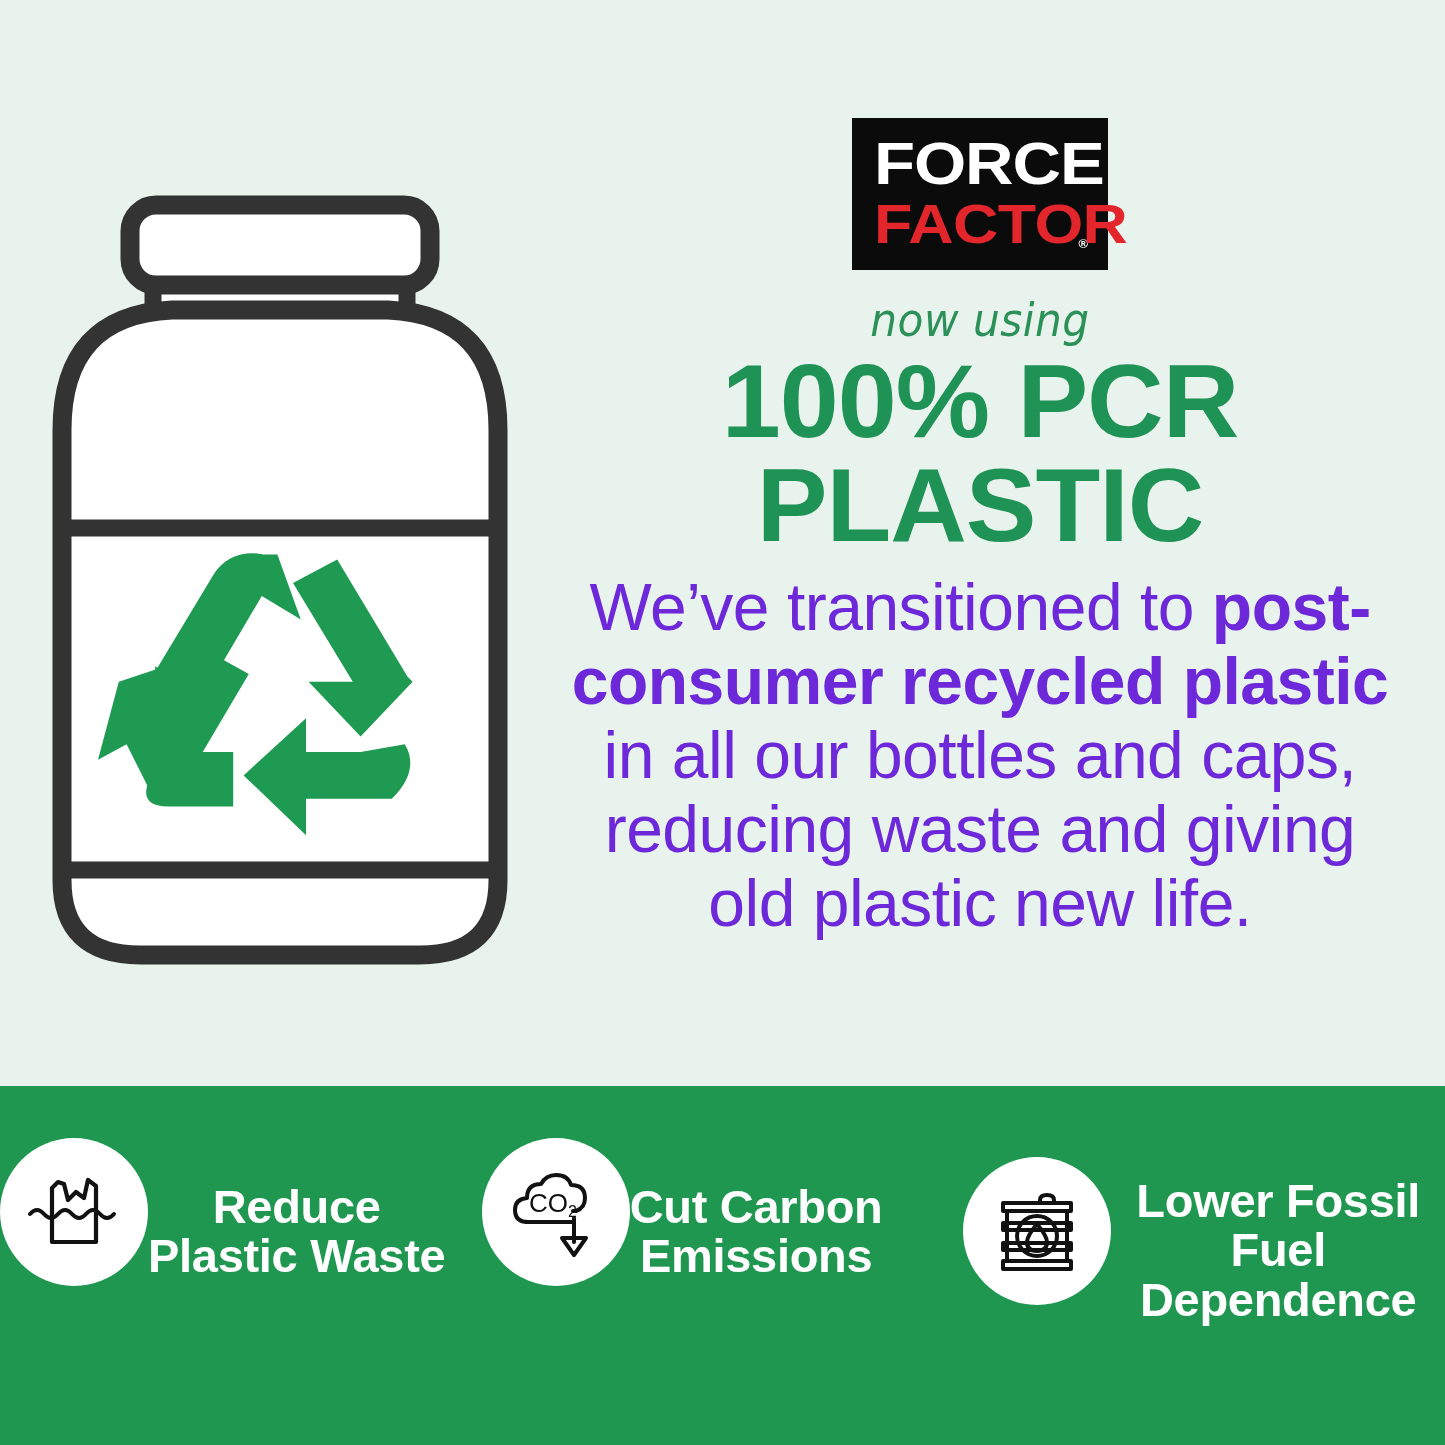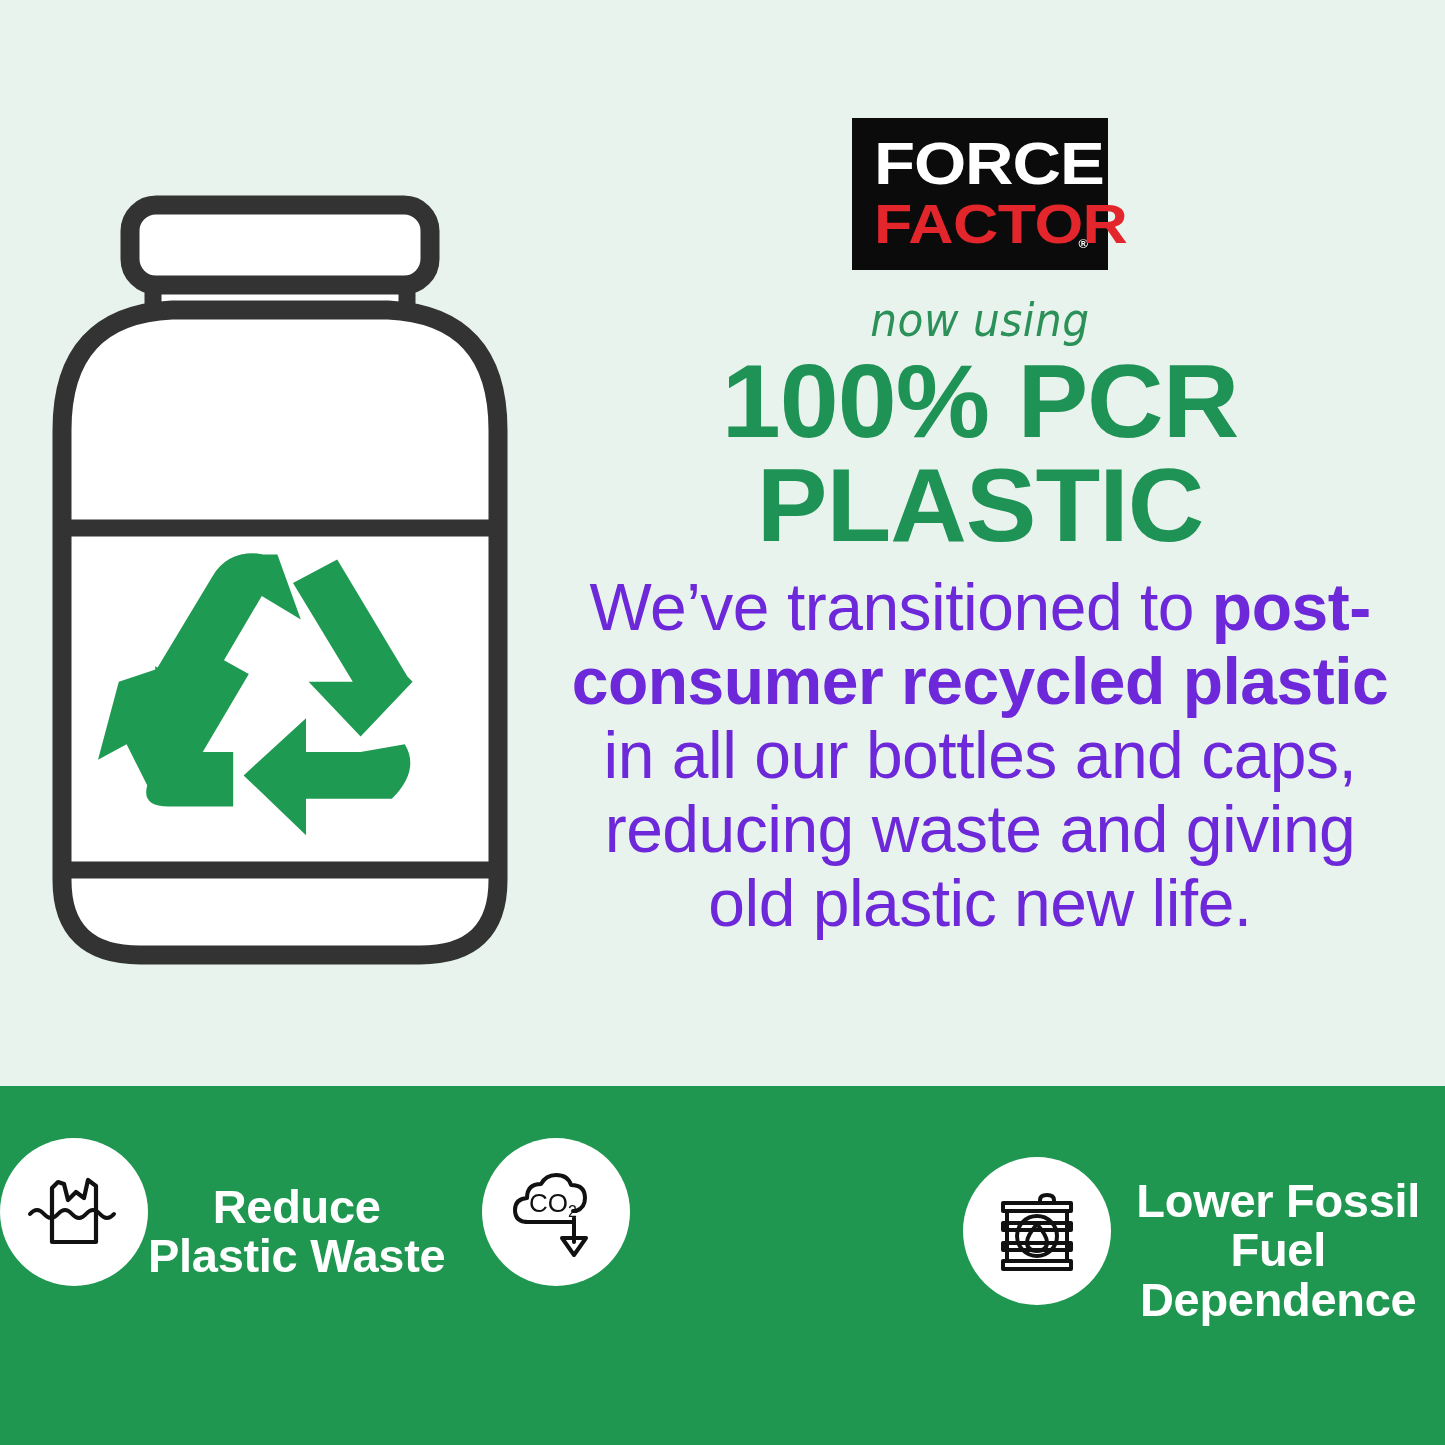--- a/index.html
+++ b/index.html
@@ -296,20 +296,22 @@
           <svg width="104" height="104" viewBox="0 0 104 104">
             <path d="M 24 62 q -13 0 -13 -12 q 0 -11 12 -12 q 0 -14 14 -14 q 5 -9 15 -9 q 12 0 15 10
                      q 14 0 14 13 q 0 10 -9 13 l -3 0" fill="none" stroke="#111111" stroke-width="4" stroke-linecap="round" stroke-linejoin="round"></path>
             <line x1="22" y1="62" x2="70" y2="62" stroke="#111111" stroke-width="4" stroke-linecap="round"></line>
             <text x="25" y="52" font-family="&quot;Liberation Sans&quot;, sans-serif" font-size="26" font-weight="normal" fill="#111111">CO</text>
             <text x="64" y="57" font-family="&quot;Liberation Sans&quot;, sans-serif" font-size="16" fill="#111111">2</text>
             <path d="M 70 58 L 70 82" fill="none" stroke="#111111" stroke-width="4" stroke-linecap="round"></path>
             <path d="M 58 78 L 70 95 L 82 78 Z" fill="none" stroke="#111111" stroke-width="4" stroke-linejoin="round"></path>
           </svg>
         </div>
+        <div class="benefit-label">Cut Carbon
+Emissions</div>
       </div>
 
 
       <div class="benefit">
         <div class="badge">
           <svg width="104" height="104" viewBox="0 0 104 104">
             <g fill="none" stroke="#111111" stroke-width="4" stroke-linecap="round" stroke-linejoin="round">
 
               <path d="M 62 16 q 7 0 7 5 l 0 3 l -14 0 l 0 -3 q 0 -5 7 -5 Z"></path>
 

